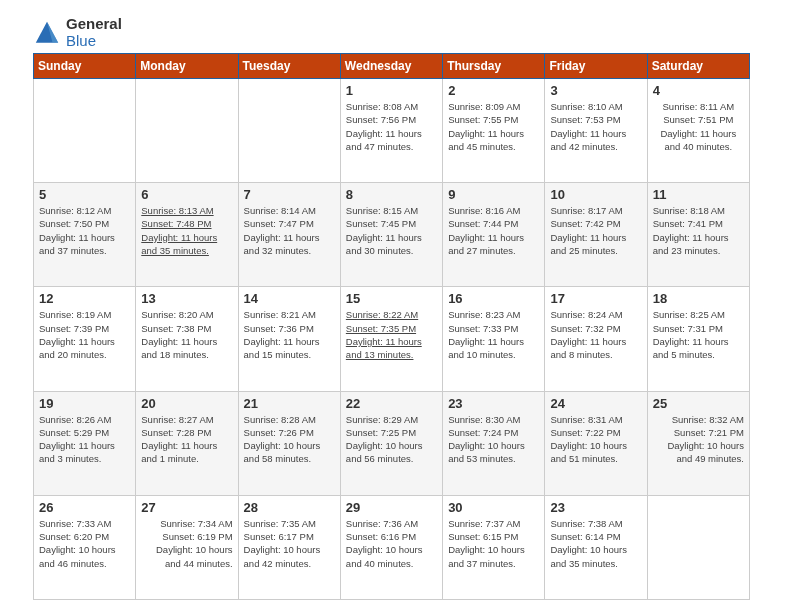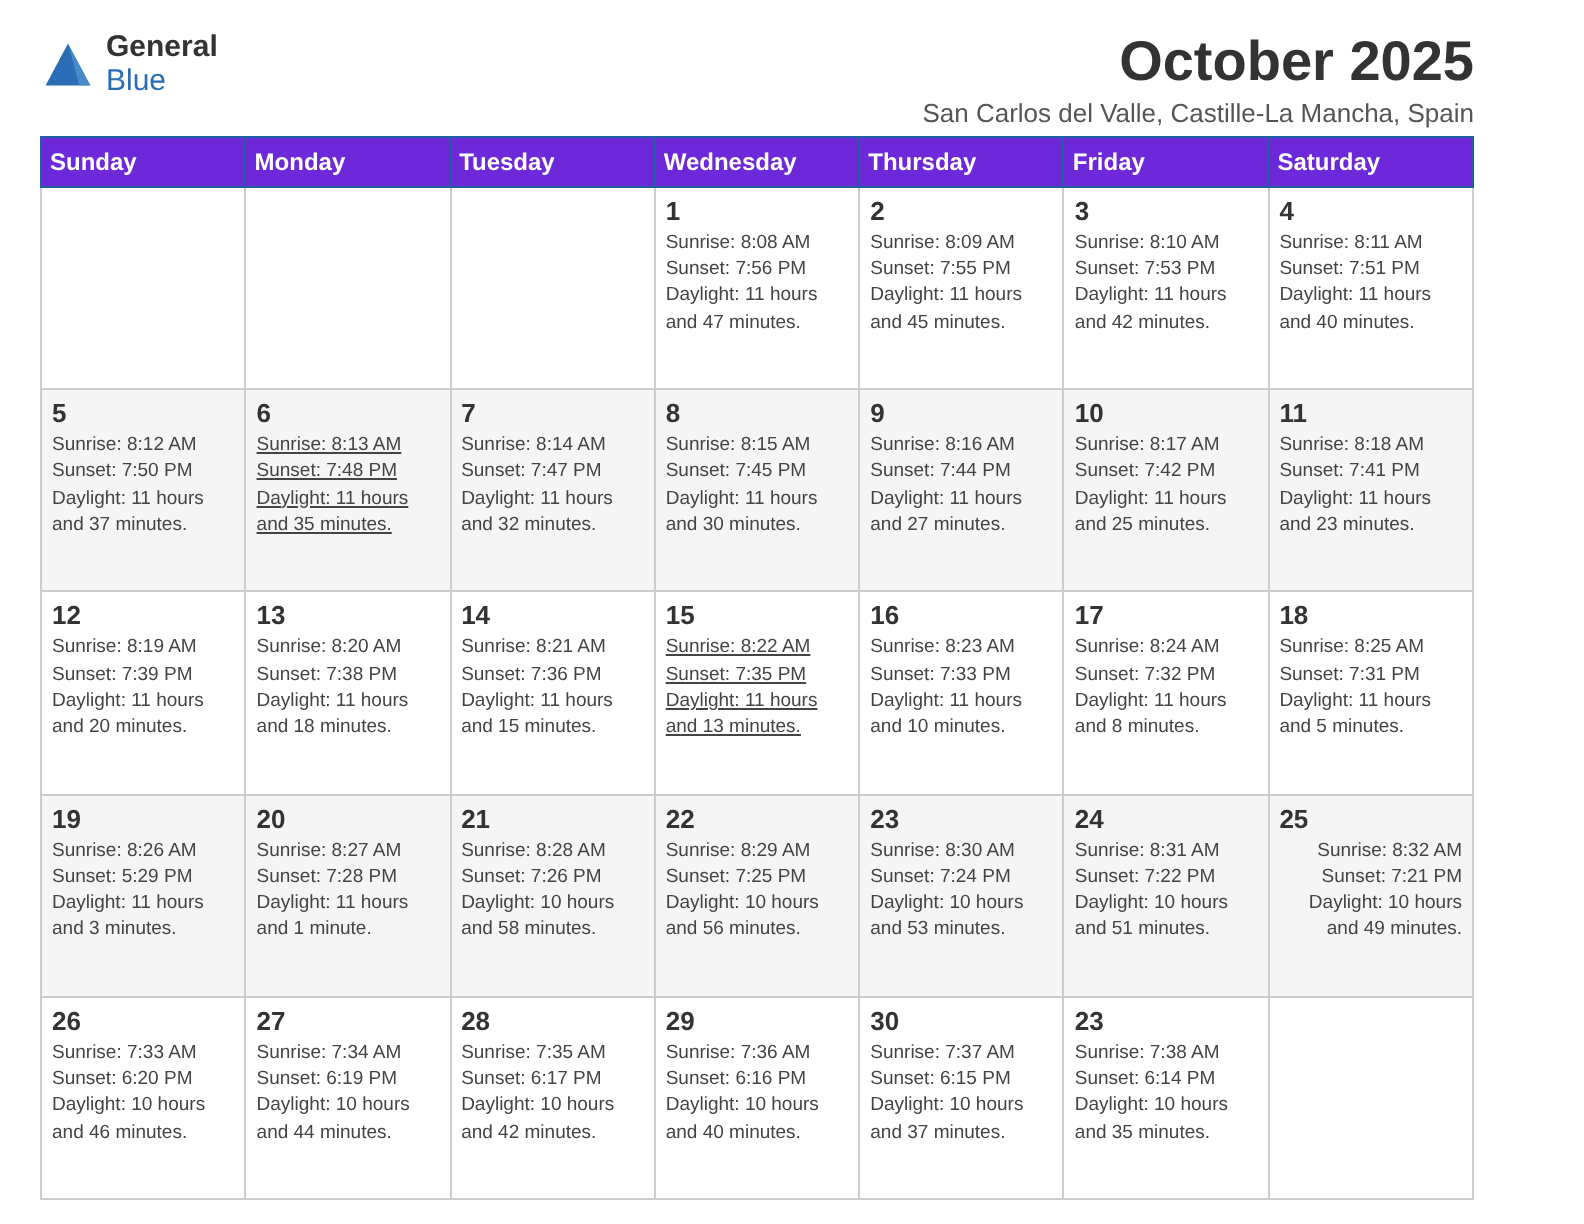--- a/index.html
+++ b/index.html
@@ -9,20 +9,21 @@
       width: 792px;
       height: 612px;
       overflow: hidden;
     }
     .page {
       width: 768px;
       height: 612px;
       padding: 16px 31px 12px 20px;
       display: flex;
       flex-direction: column;
+      margin-left: 13px;
     }
     .header {
       display: flex;
       align-items: flex-start;
       justify-content: space-between;
       margin-bottom: 4px;
     }
     .logo {
       display: flex;
       align-items: center;
@@ -101,41 +102,37 @@
     .empty-cell {
       background: #f9f9f9;
     }
     tr:nth-child(odd) td {
       background-color: #fff;
     }
     tr:nth-child(even) td {
       background-color: #f5f5f5;
     }
     .calendar thead tr th {
-      background: #6d28d9;
+      background: #c2410c;
     }
   </style>
 </head>
 <body>
 
 <div class="page">
   <div class="header">
     <div class="logo">
       <svg class="logo-icon" viewBox="0 0 40 40" xmlns="http://www.w3.org/2000/svg">
         <polygon points="20,4 36,34 4,34" fill="#2a6db5"></polygon>
         <polygon points="20,4 36,34 28,34" fill="#5a9fd4" opacity="0.6"></polygon>
       </svg>
       <div class="logo-text">
         <span class="logo-general">General</span>
         <span class="logo-blue">Blue</span>
       </div>
-    </div>
-    <div class="title-block">
-      <div class="month-title">October 2025</div>
-      <div class="subtitle">San Carlos del Valle, Castille-La Mancha, Spain</div>
     </div>
   </div>
 
   <table class="calendar">
     <thead>
       <tr>
         <th>Sunday</th>
         <th>Monday</th>
         <th>Tuesday</th>
         <th>Wednesday</th>
@@ -165,21 +162,21 @@
           </td>
           <td>
             <span class="day-number">3</span>
             <div class="day-info" style="white-space: pre-line;">Sunrise: 8:10 AM
 Sunset: 7:53 PM
 Daylight: 11 hours
 and 42 minutes.</div>
           </td>
           <td>
             <span class="day-number">4</span>
-            <div class="day-info" style="white-space: pre-line;">Sunrise: 8:11 AM
+            <div class="day-info" style="white-space: pre-line; text-align: center;">Sunrise: 8:11 AM
 Sunset: 7:51 PM
 Daylight: 11 hours
 and 40 minutes.</div>
           </td>
         </tr>
         <tr>
           <td>
             <span class="day-number">5</span>
             <div class="day-info" style="white-space: pre-line;">Sunrise: 8:12 AM
 Sunset: 7:50 PM
@@ -334,21 +331,21 @@
         <tr>
           <td>
             <span class="day-number">26</span>
             <div class="day-info" style="white-space: pre-line;">Sunrise: 7:33 AM
 Sunset: 6:20 PM
 Daylight: 10 hours
 and 46 minutes.</div>
           </td>
           <td>
             <span class="day-number">27</span>
-            <div class="day-info" style="white-space: pre-line;">Sunrise: 7:34 AM
+            <div class="day-info" style="white-space: pre-line; text-align: right;">Sunrise: 7:34 AM
 Sunset: 6:19 PM
 Daylight: 10 hours
 and 44 minutes.</div>
           </td>
           <td>
             <span class="day-number">28</span>
             <div class="day-info" style="white-space: pre-line;">Sunrise: 7:35 AM
 Sunset: 6:17 PM
 Daylight: 10 hours
 and 42 minutes.</div>

